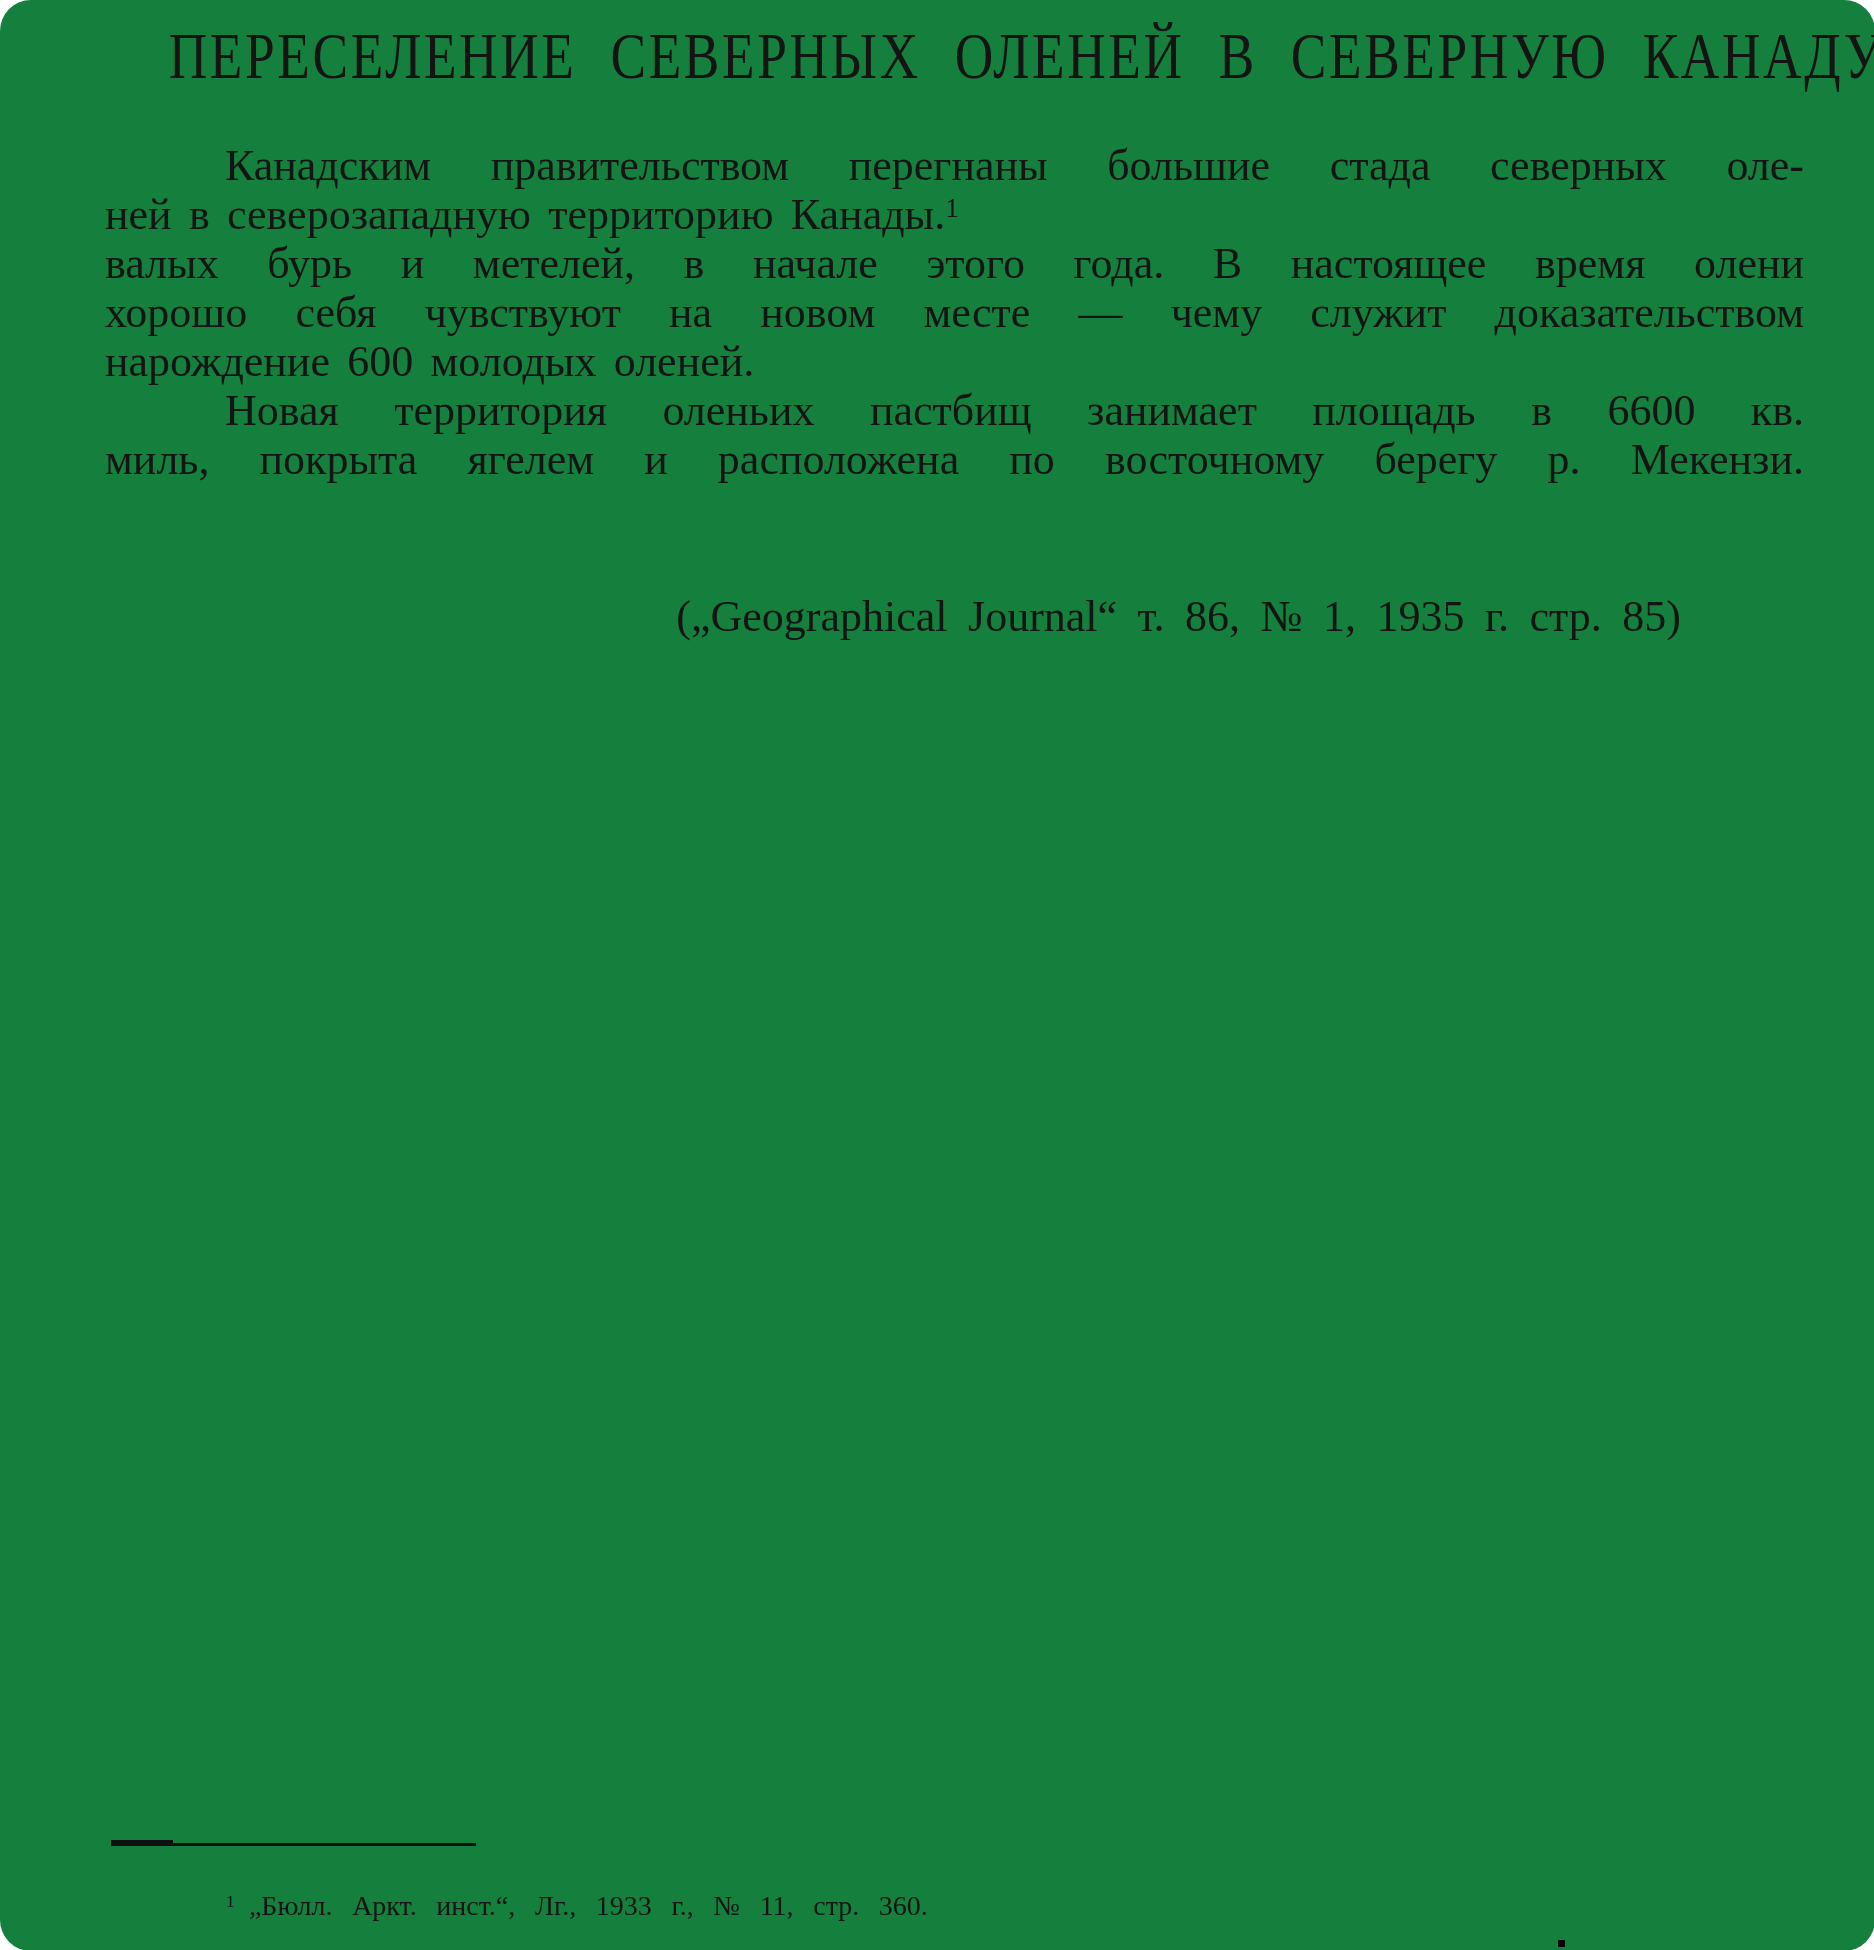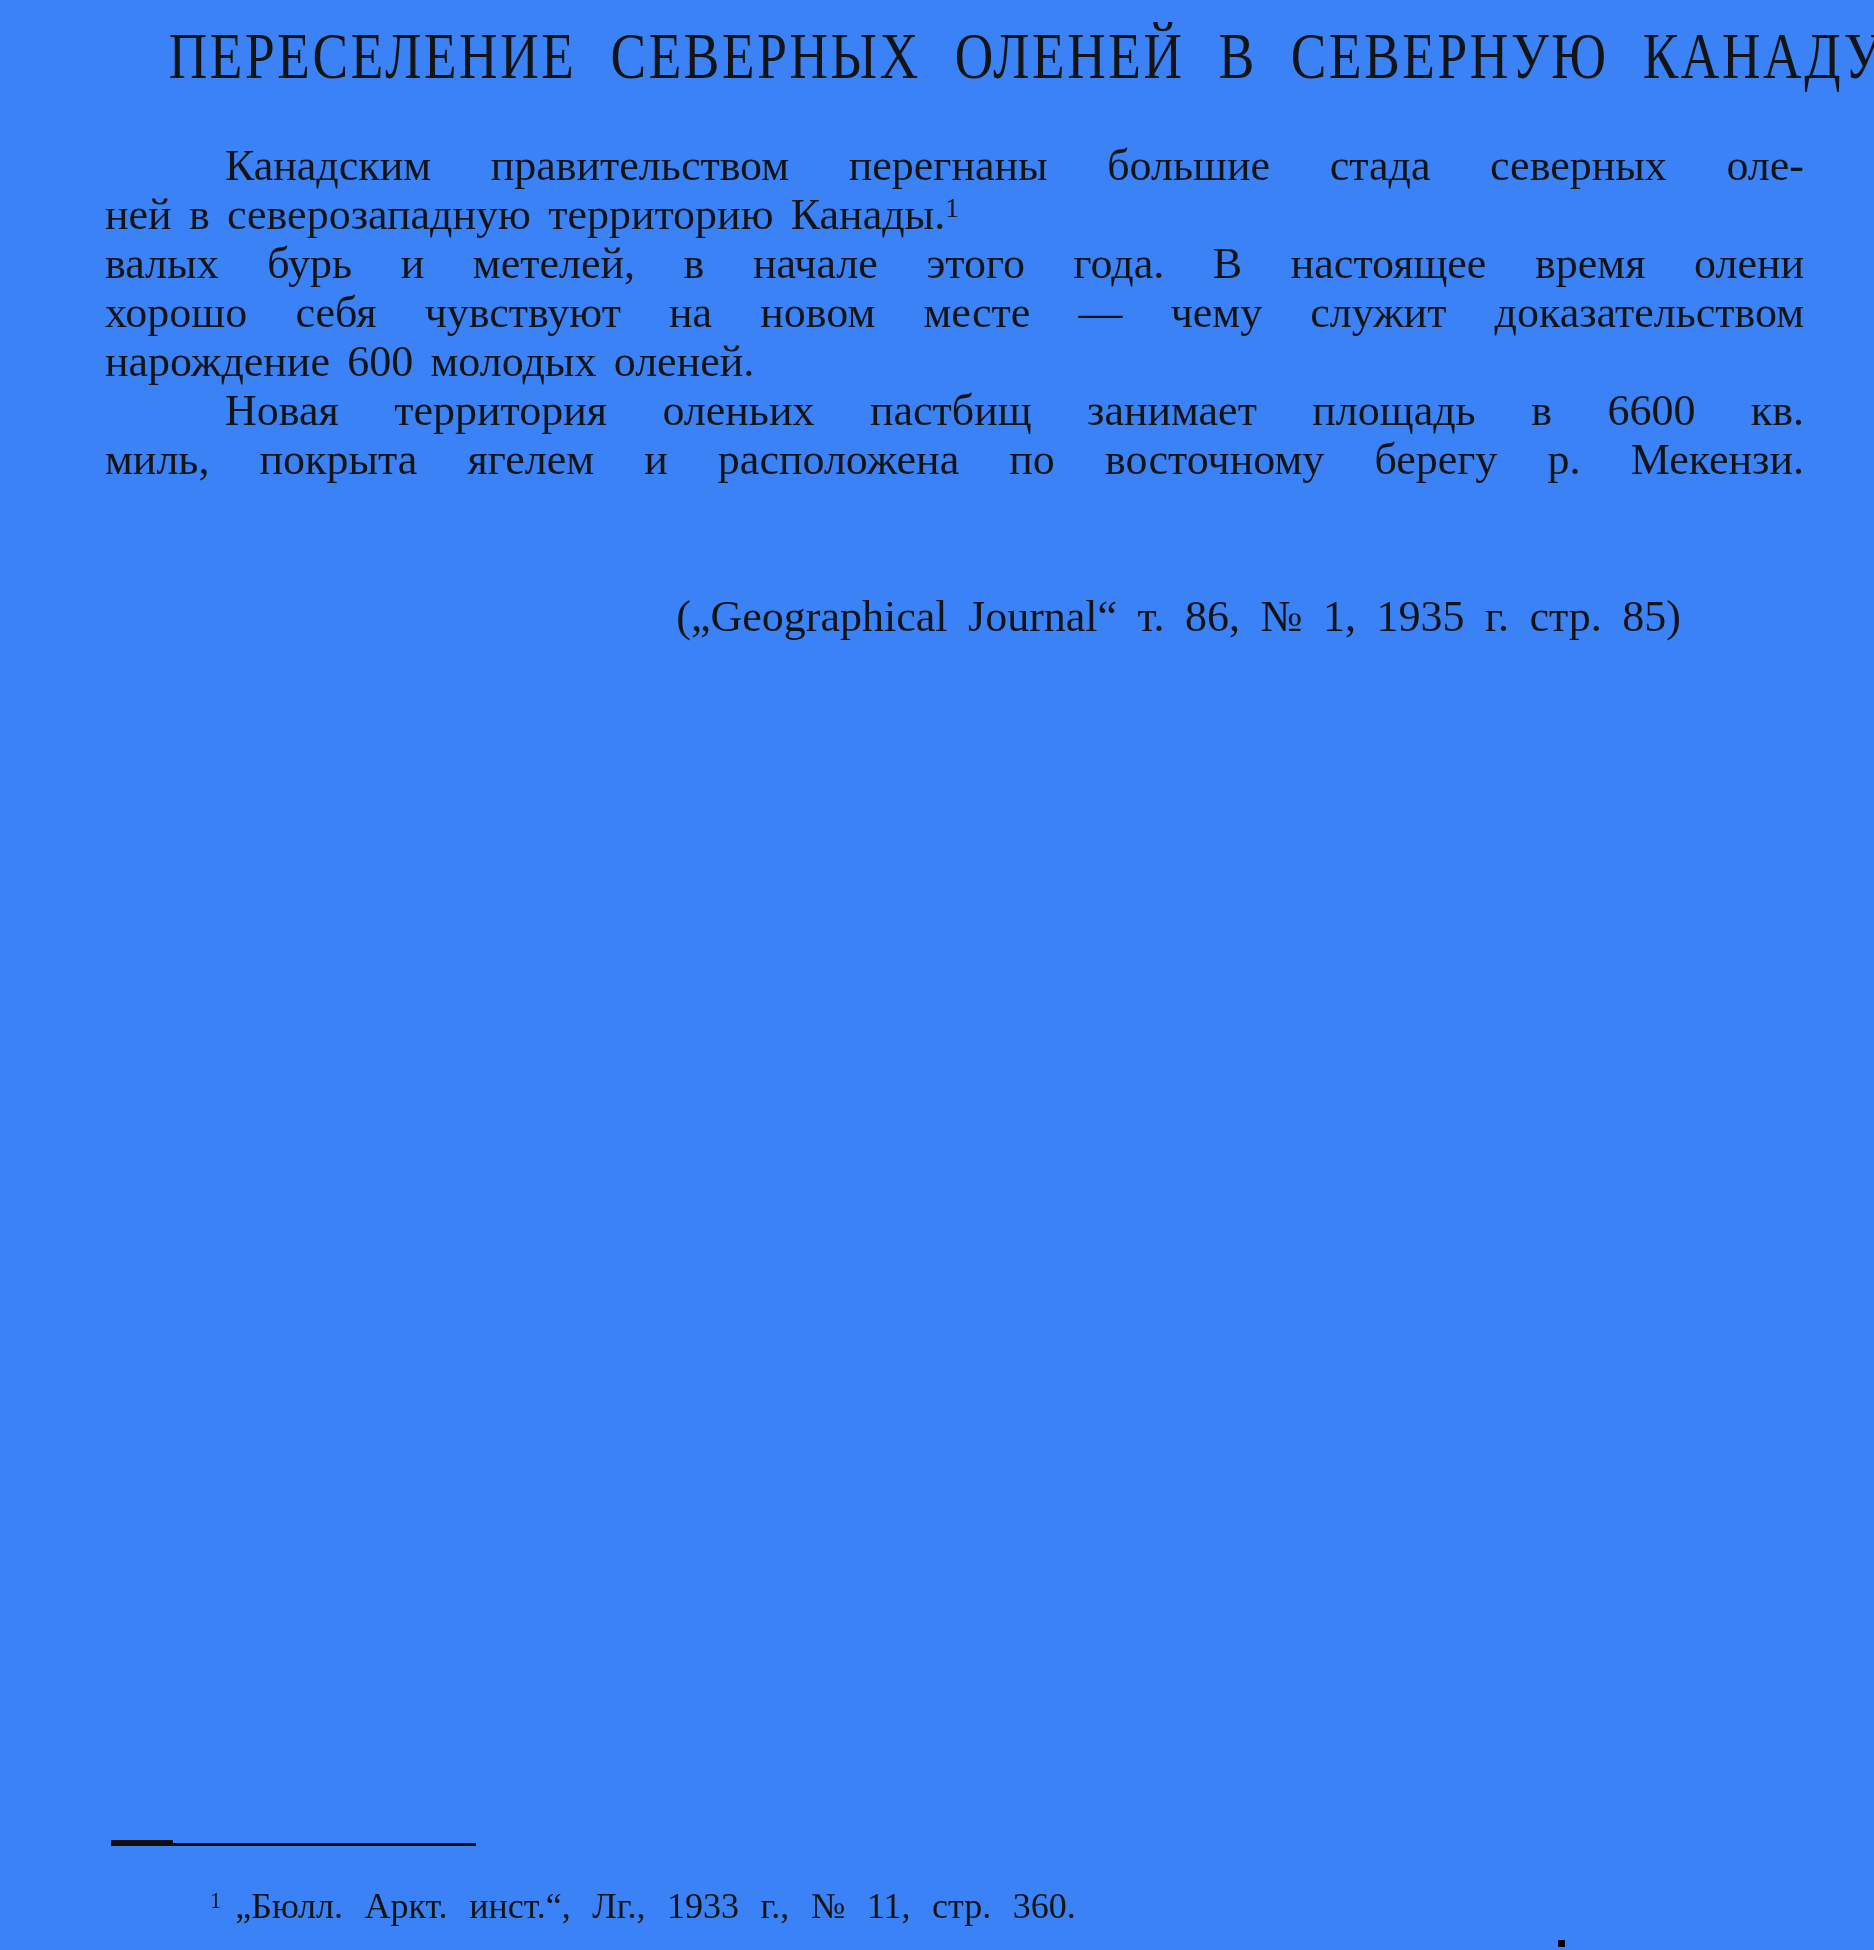--- a/index.html
+++ b/index.html
@@ -4,24 +4,25 @@
 <style>
   html, body {
     margin: 0;
     padding: 0;
     background: #ffffff;
   }
   .page {
     position: relative;
     width: 1875px;
     height: 1951px;
-    background: #3b82f6;
+    background: #15803d;
     color: #141414;
     font-family: "Liberation Serif", "DejaVu Serif", serif;
     overflow: hidden;
+    border-radius: 31px;
   }
   .title {
     position: absolute;
     top: 19px;
     left: 0;
     width: 100%;
     text-align: center;
     font-size: 65px;
     line-height: 74px;
     letter-spacing: 3.2px;
@@ -79,23 +80,23 @@
   .footnote-rule-b {
     position: absolute;
     left: 169px;
     top: 1843px;
     width: 307px;
     height: 3.2px;
     background: #101010;
   }
   .footnote {
     position: absolute;
-    left: 210px;
+    left: 226px;
     top: 1884px;
-    font-size: 36px;
+    font-size: 28px;
     line-height: 44px;
     word-spacing: 12.6px;
   }
   .footnote sup {
     margin-right: 14.2px;
   }
   .speck {
     position: absolute;
     left: 1558px;
     top: 1940px;

